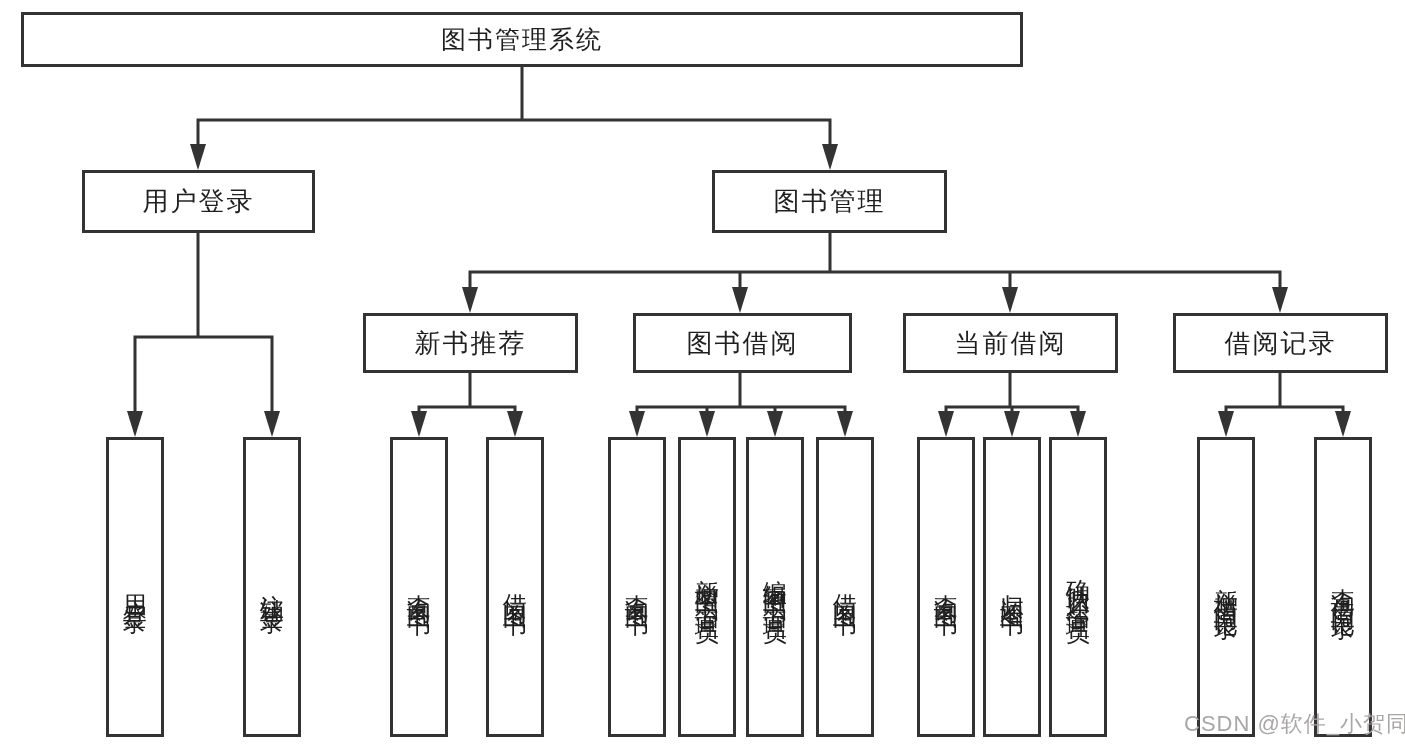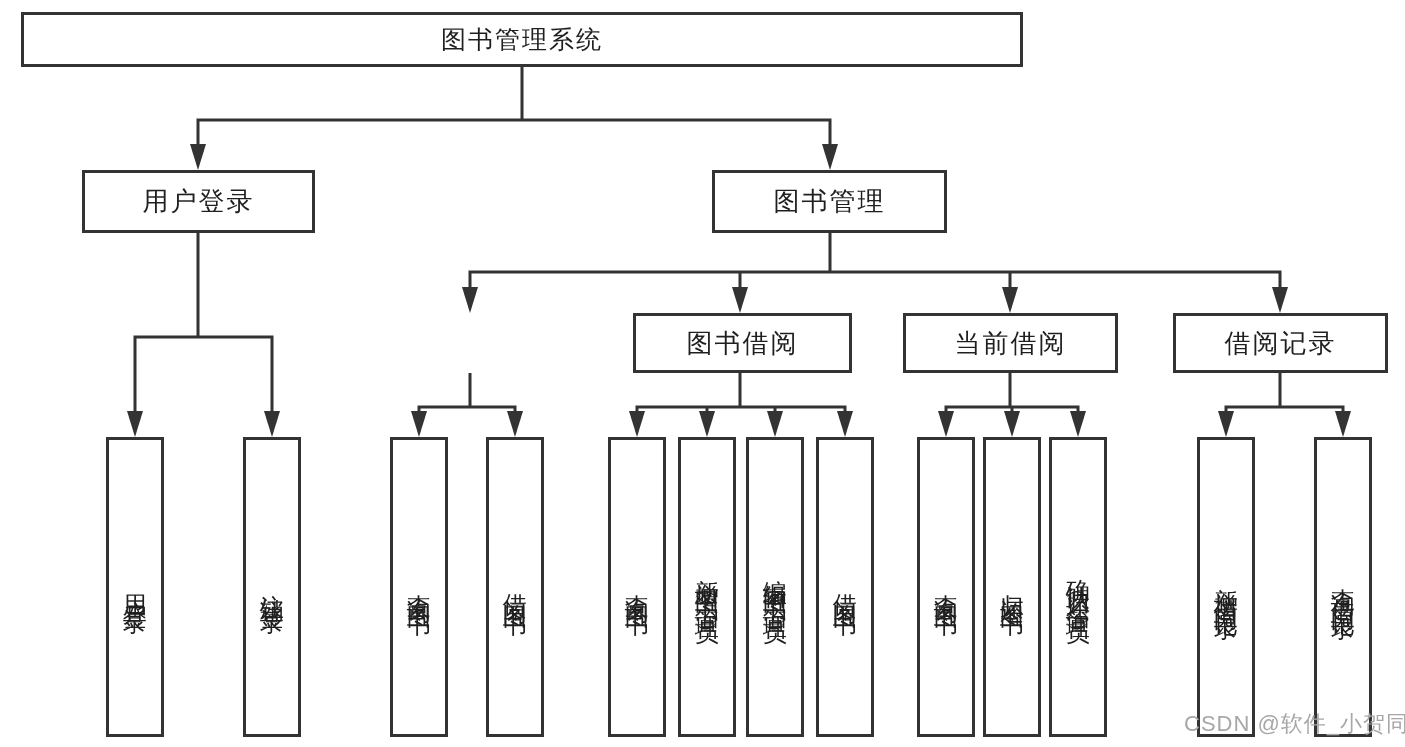--- a/index.html
+++ b/index.html
@@ -72,20 +72,23 @@
     <span>图书管理系统</span>
   </div>
 
   <div class="node hnode" style="left:82px;top:170px;width:233px;height:63px">
     <span>用户登录</span>
   </div>
   <div class="node hnode" style="left:712px;top:170px;width:235px;height:63px">
     <span>图书管理</span>
   </div>
 
+  <div class="node hnode" style="left:363px;top:313px;width:215px;height:60px">
+    <span>新书推荐</span>
+  </div>
   <div class="node hnode" style="left:633px;top:313px;width:219px;height:60px">
     <span>图书借阅</span>
   </div>
   <div class="node hnode" style="left:903px;top:313px;width:215px;height:60px">
     <span>当前借阅</span>
   </div>
   <div class="node hnode" style="left:1173px;top:313px;width:215px;height:60px">
     <span>借阅记录</span>
   </div>
 

